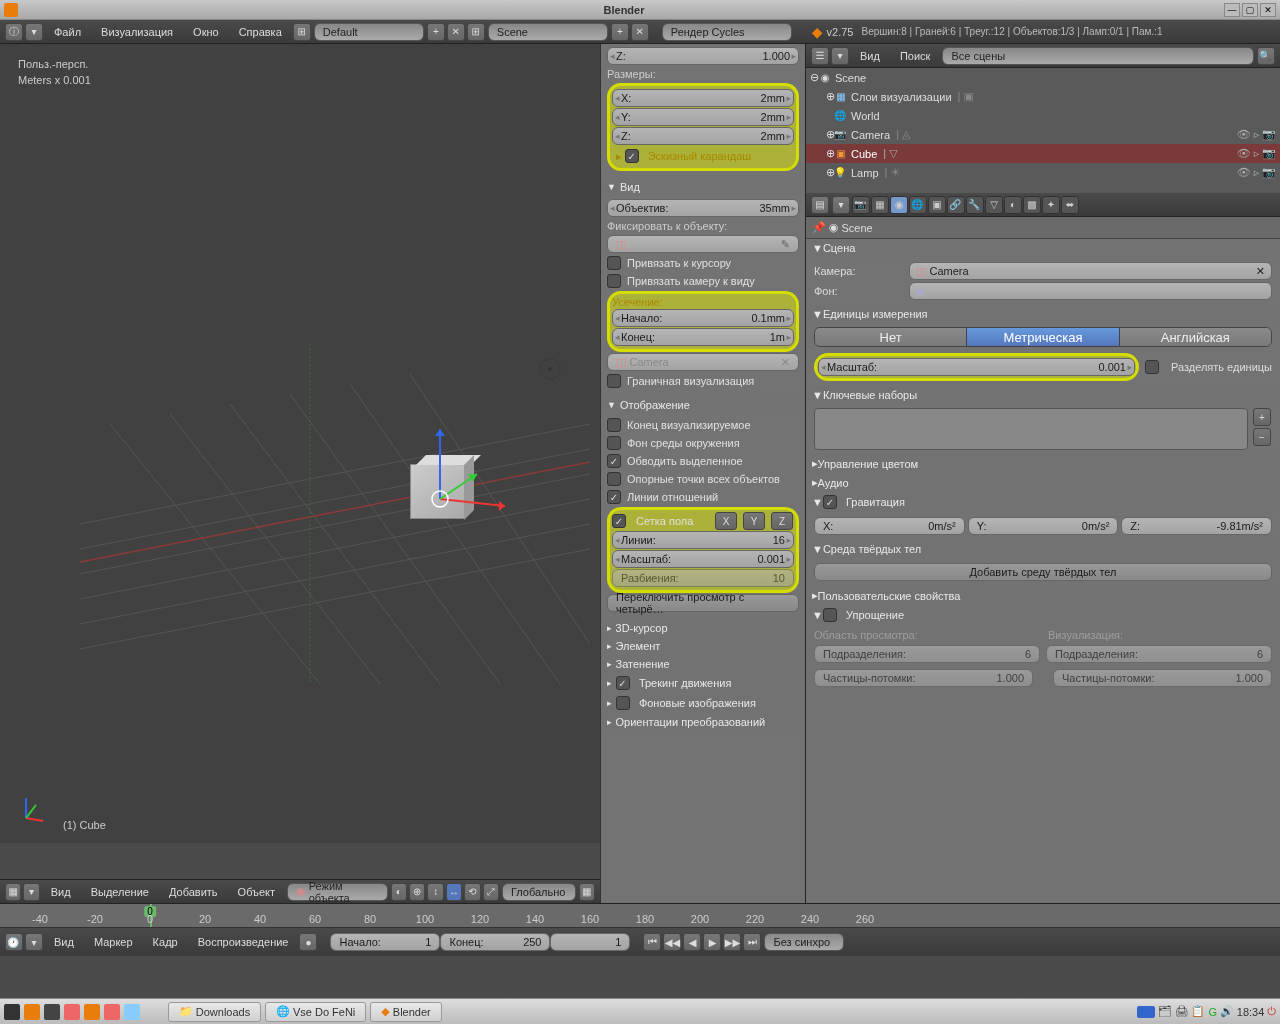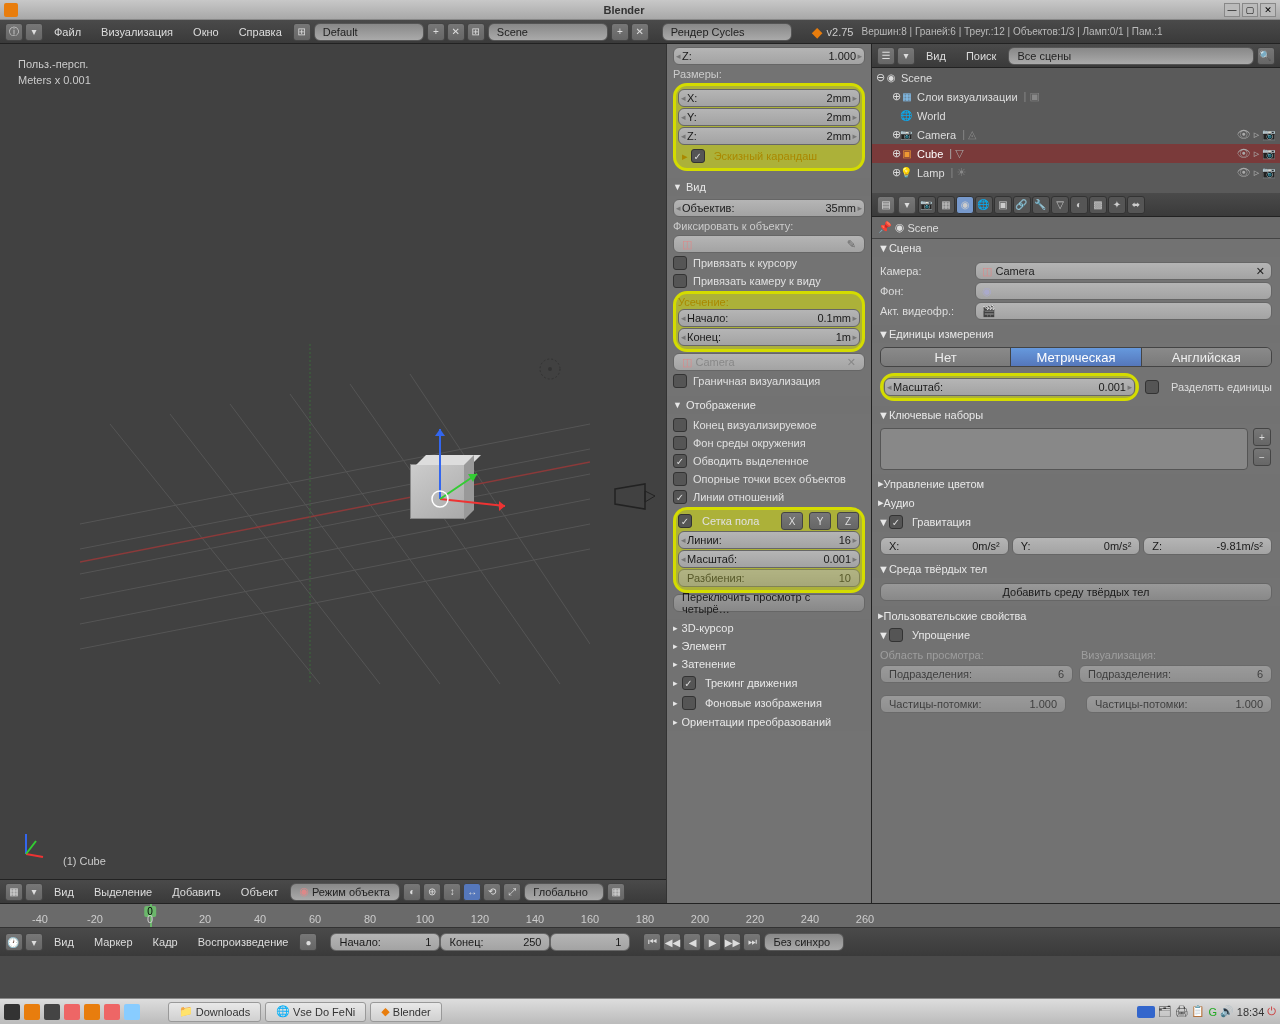--- a/index.html
+++ b/index.html
@@ -14,21 +14,21 @@
 
 
 .topbar { height: 24px; background: linear-gradient(#4a4a4a, #3a3a3a); display: flex; align-items: center; padding: 0 4px; border-bottom: 1px solid #222; color: #ddd; }
 .menu-item { padding: 0 10px; cursor: pointer; }
 .topbar-field { background: linear-gradient(#888, #aaa); border: 1px solid #555; border-radius: 6px; padding: 1px 8px; color: #222; margin: 0 2px; height: 18px; display: inline-flex; align-items: center; }
 .topbar-stats { margin-left: 8px; color: #bbb; font-size: 10px; white-space: nowrap; overflow: hidden; }
 .btn-small { width: 18px; height: 18px; background: linear-gradient(#777,#666); border: 1px solid #444; border-radius: 3px; display:inline-flex; align-items:center; justify-content:center; color:#ddd; margin:0 1px; font-size: 10px; }
 
 
 .main { display: flex; height: 859px; }
-.viewport-zone { width: 666px; position: relative; display: flex; flex-direction: column; }
+.viewport-zone { width: 600px; position: relative; display: flex; flex-direction: column; gap: 36px; }
 .viewport { flex: 1; background: #414141; position: relative; overflow: hidden; }
 .vp-text { position: absolute; color: #ccc; font-size: 11px; }
 .vp-bottom-bar { height: 24px; background: linear-gradient(#4a4a4a,#3a3a3a); display: flex; align-items: center; padding: 0 4px; color: #ddd; border-top: 1px solid #222; }
 
 
 .npanel { width: 205px; background: #737373; border-left: 1px solid #333; overflow: hidden; display:flex; flex-direction:column; }
 .npanel-scroll { flex:1; overflow:hidden; }
 .panel-header { background: #727272; padding: 3px 6px; color: #e8e8e8; display: flex; align-items: center; font-size: 12px; cursor:pointer; }
 .panel-header .tri { margin-right: 4px; font-size: 9px; }
 .panel-body { background: #737373; padding: 2px 6px 6px 6px; }
@@ -435,26 +435,20 @@
         <div class="prop-row">
             <span class="prop-label">Камера:</span>
             <div class="prop-field"><span style="color:#d88">◫</span>&nbsp;<span>Camera</span><span style="flex:1"></span><span>✕</span></div>
           </div>
         <div class="prop-row">
             <span class="prop-label">Фон:</span>
             <div class="prop-field">
               <span style="color:#aac">◉</span>
             </div>
           </div>
-        <div class="prop-row">
-            <span class="prop-label">Акт. видеофр.:</span>
-            <div class="prop-field">
-              <span style="color:#aac">🎬</span>
-            </div>
-          </div>
       </div>
 
       <div class="props-section-header">
           <span class="tri">▼</span>
           <span>Единицы измерения</span>
         </div>
       <div class="props-section-body">
         <div class="seg-btns">
           <div class="seg-btn">Нет</div>
           <div class="seg-btn active">Метрическая</div>
@@ -536,21 +530,21 @@
         <div style="display:flex; gap:6px">
           <div class="numfield" style="flex:1">
               <span class="numfield-label">Подразделения:</span>
               <span>6</span>
             </div>
           <div class="numfield" style="flex:1">
               <span class="numfield-label">Подразделения:</span>
               <span>6</span>
             </div>
         </div>
-        <div style="display:flex; gap:20px; margin-top:10px">
+        <div style="display:flex; gap:20px; margin-top:4px">
           <div class="numfield" style="flex:1">
               <span class="numfield-label">Частицы-потомки:</span>
               <span>1.000</span>
             </div>
           <div class="numfield" style="flex:1">
               <span class="numfield-label">Частицы-потомки:</span>
               <span>1.000</span>
             </div>
         </div>
       </div>

